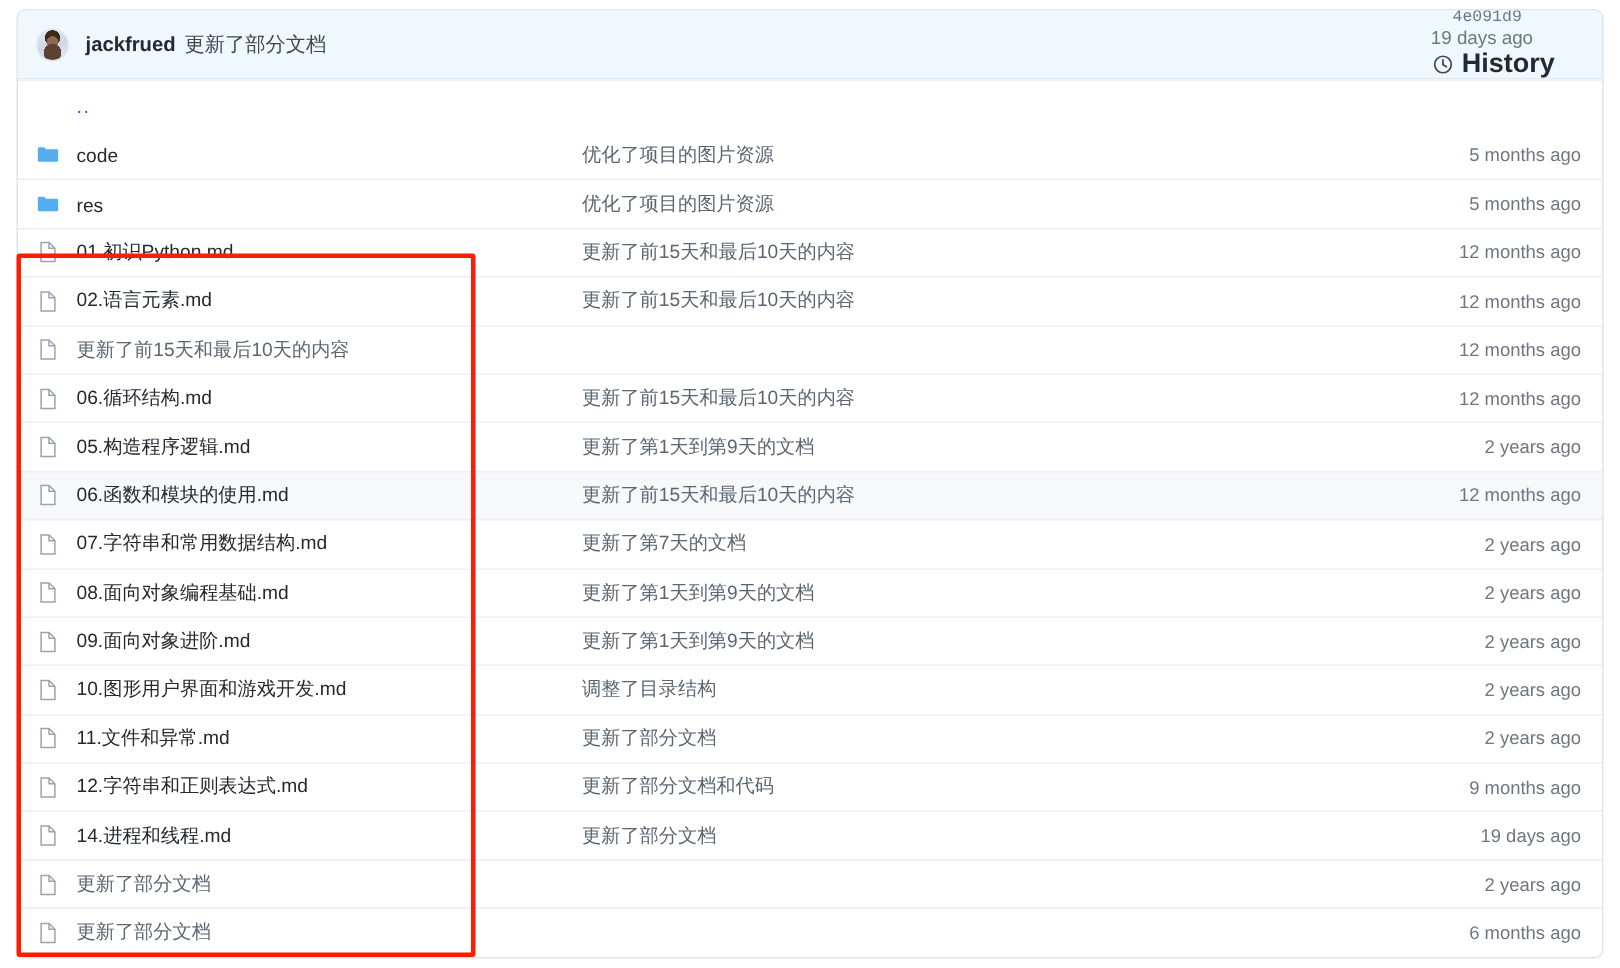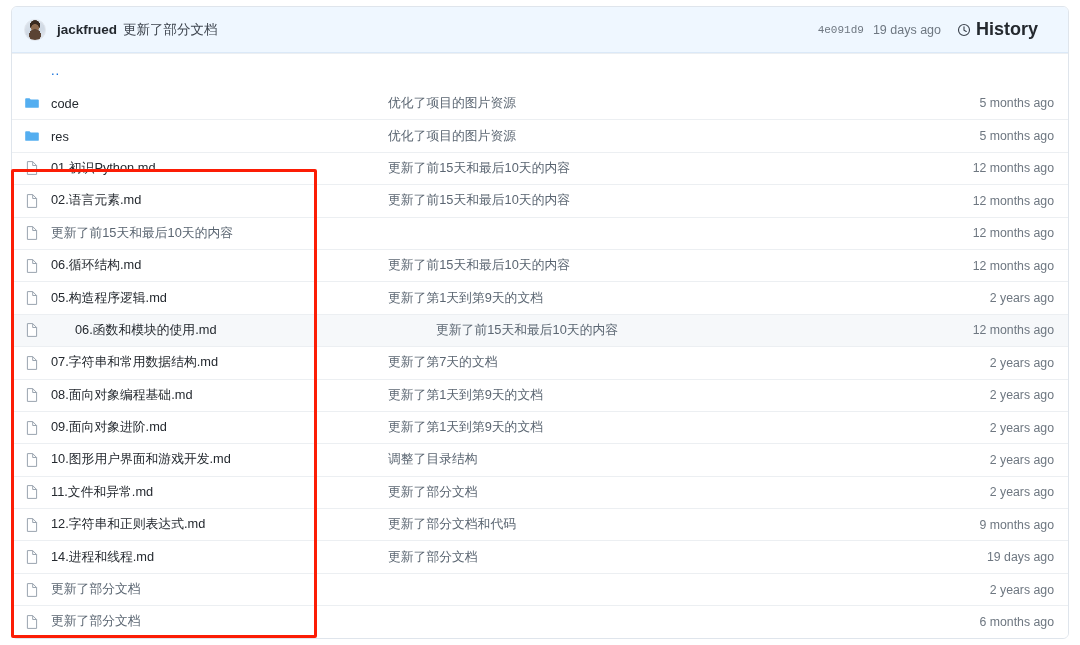--- a/index.html
+++ b/index.html
@@ -62,20 +62,21 @@
     color: #3f4650;
     white-space: nowrap;
     overflow: hidden;
     text-overflow: ellipsis;
   }
   .commit-right {
     margin-left: auto;
     display: flex;
     align-items: center;
     white-space: nowrap;
+    flex-direction: column;
   }
   .commit-sha {
     font-family: "Liberation Mono", "DejaVu Sans Mono", monospace;
     font-size: 11px;
     color: #6e7781;
     margin-right: 9px;
   }
   .commit-age {
     font-size: 12.5px;
     color: #6e7781;
@@ -94,21 +95,21 @@
   
   .row {
     display: flex;
     align-items: center;
     height: 32.4px;
     padding: 0 14px 0 12px;
     border-top: 1px solid #eceff2;
     background: #ffffff;
   }
   .row:first-of-type { border-top: none; }
-  .row.hovered { background: #f6f8fa; gap: 24px; }
+  .row.hovered { background: #f6f8fa; }
 
   .row-updir { height: 34px; }
   .updir-dots {
     font-size: 13px;
     color: #0969da;
     letter-spacing: 1px;
     padding-left: 27px;
     line-height: 10px;
     cursor: pointer;
   }

